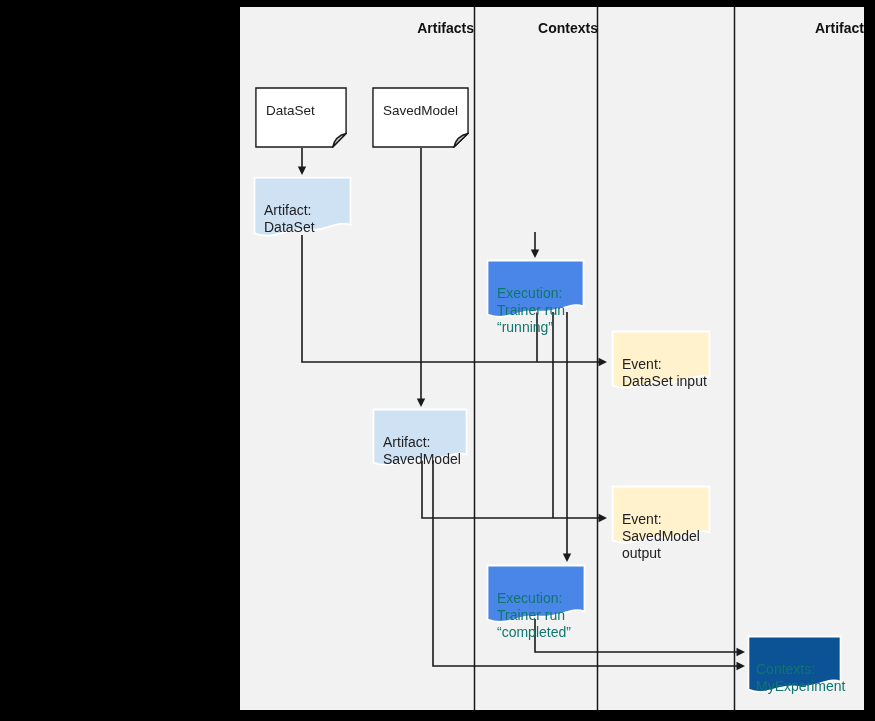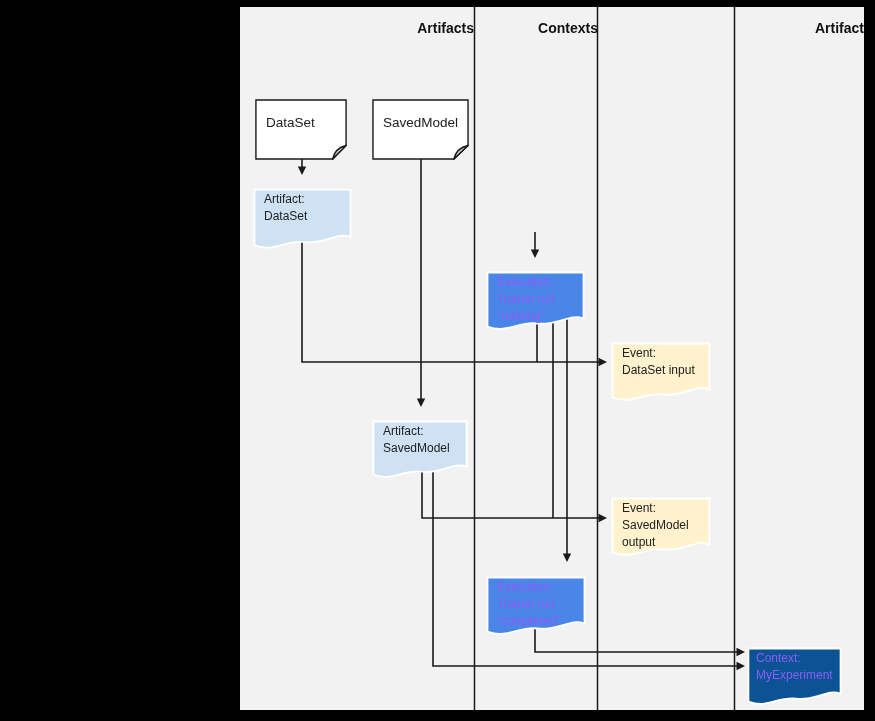--- a/index.html
+++ b/index.html
@@ -9,27 +9,27 @@
   }
   *{margin:0;padding:0;box-sizing:border-box;}
   html,body{width:875px;height:721px;background:var(--page);overflow:hidden;}
   .stage{position:relative;width:875px;height:721px;background:var(--page);
          font-family:"Liberation Sans",sans-serif;}
   .canvas{position:absolute;left:240px;top:7px;width:624px;height:703px;
           background:var(--canvas);}
   .wires{position:absolute;left:0;top:0;width:624px;height:703px;}
   .col-header{position:absolute;top:11px;height:20px;text-align:right;
               font-size:14px;font-weight:bold;color:#111;line-height:20px;}
-  .node{position:absolute;margin-top:12px;}
+  .node{position:absolute;}
   .node svg.shape{position:absolute;left:0;top:0;width:100%;height:100%;}
-  .node .label{position:absolute;left:11px;top:3px;right:2px;
-               font-size:12px;line-height:17px;color:#202124;
+  .node .label{position:absolute;left:11px;top:26px;right:2px;
+               font-size:14px;line-height:17px;color:#202124;
                white-space:pre-line;}
   .doc .label{top:15px;font-size:13.5px;}
-  .light .label{color:#8b5cf6;}
+  .light .label{color:#0f766e;}
   .wire{fill:none;stroke:var(--line);stroke-width:1.6;}
   .divider{stroke:var(--line);stroke-width:1.5;}
   .head{fill:var(--line);stroke:none;}
   .shape-stroke{stroke:var(--line);stroke-width:1.4;vector-effect:non-scaling-stroke;}
   .wave-stroke{stroke:#ffffff;stroke-width:1.8;vector-effect:non-scaling-stroke;}
 </style>
 </head>
 <body>
 
 <div class="stage">
@@ -154,18 +154,18 @@
       </svg>
       <span class="label">Execution:
 Trainer run
 “completed”</span>
     </div>
 
     <div class="node light" style="left:507px;top:628px;width:95px;height:61px">
       <svg class="shape" viewBox="0 0 100 62" preserveAspectRatio="none">
         <path class="wave-stroke" d="M1.5,1.5 H98.5 V47.5 C85,42 72,55 52,52.5 C32,50 22,63 1.5,55.5 Z" fill="#0b5394"></path>
       </svg>
-      <span class="label" style="left:9px">Context:
+      <span class="label" style="left:9px">Contexts:
 MyExperiment</span>
     </div>
 
   </div>
 </div>
 
 </body></html>

